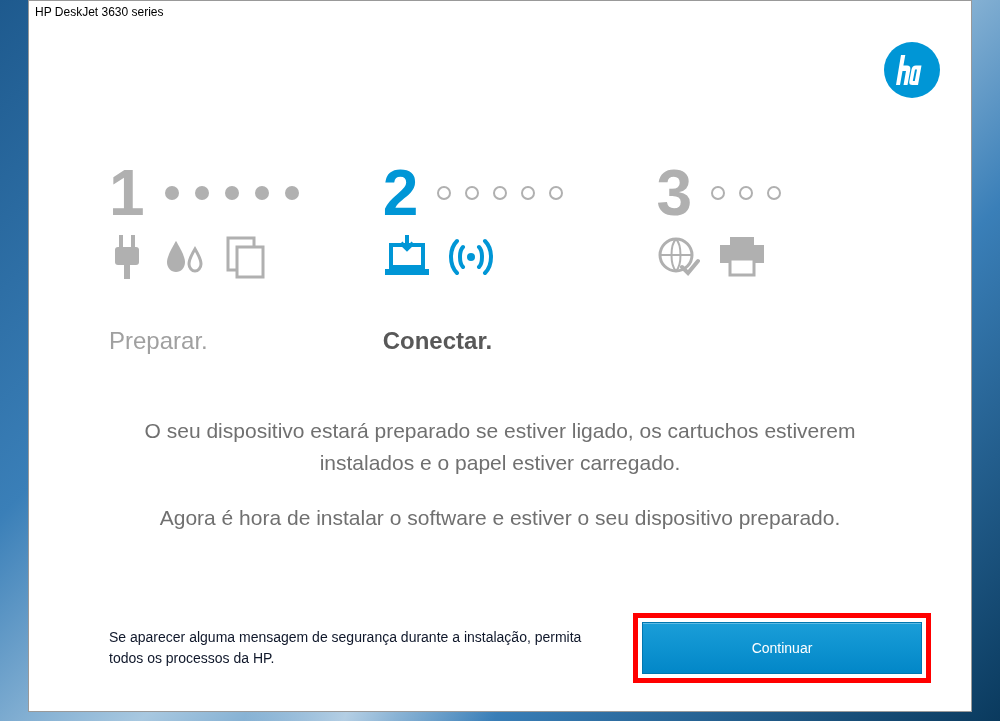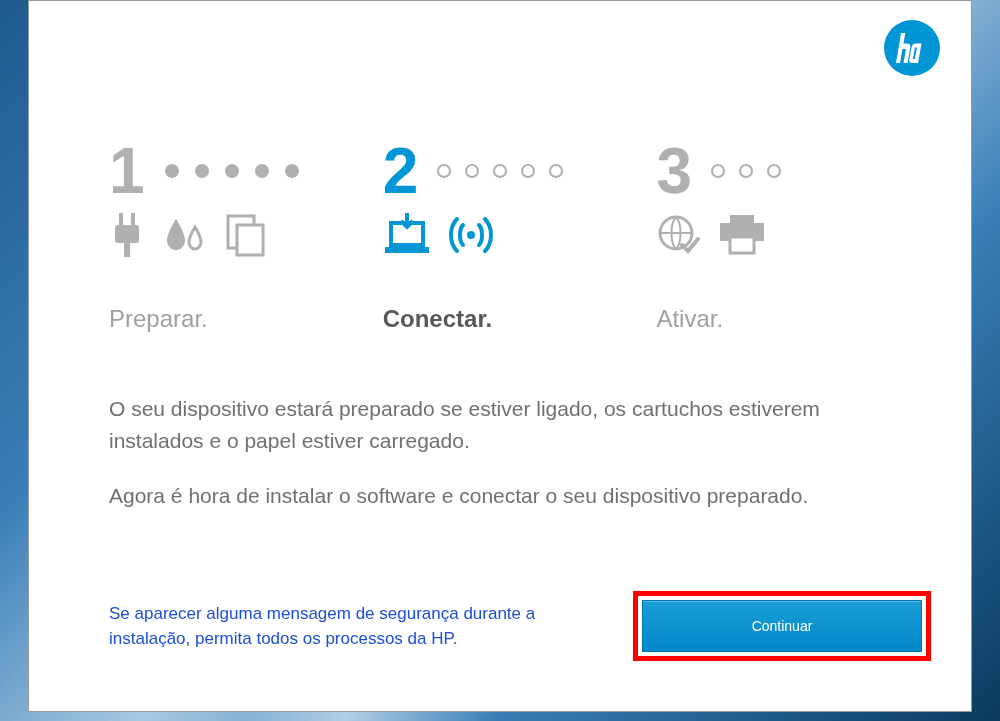--- a/index.html
+++ b/index.html
@@ -89,34 +89,35 @@
       margin-top: 40px;
     }
     .label-gray { color: #a0a0a0; }
     .label-dark { color: #585858; font-weight: 700; }
     .body-text {
       margin-top: 60px;
       font-size: 21px;
       color: #707070;
       line-height: 1.5;
       padding: 0 20px;
+      text-align: center;
     }
     .body-text p { margin-bottom: 24px; }
     .footer {
       position: absolute;
       bottom: 28px;
       left: 60px;
       right: 40px;
       display: flex;
       justify-content: space-between;
       align-items: center;
     }
     .footnote {
-      font-size: 17px;
-      color: #1d4ed8;
+      font-size: 14px;
+      color: #0f172a;
       line-height: 1.5;
       max-width: 500px;
       padding-left: 20px;
     }
     .btn-highlight {
       border: 5px solid #ff0000;
       padding: 4px;
     }
     .continue-btn {
       background: linear-gradient(#1a9ed8, #0287c8);
@@ -130,20 +131,23 @@
       font-family: inherit;
     }
     svg { display: block; }
   </style>
 </head>
 <body>
 
 <div class="bg-lines"></div>
 
 <div class="window">
+  <div class="titlebar">
+    <span>HP DeskJet 3630 series</span>
+  </div>
 
   <div class="content">
     <div class="logo">
       <svg width="58" height="58" viewBox="0 0 58 58">
         <circle cx="29" cy="29" r="28" fill="#0096d6"></circle>
         <g fill="#fff">
           <path d="M18 14 L13 44 L17 44 L19.5 30 L23 30 L20.5 44 L24.5 44 L27.3 28.5 C27.7 26 26.5 24.5 24 24.5 L20.4 24.5 L22.3 14 Z"></path>
           <path d="M33 24.5 C30.5 24.5 29 26 28.5 28.5 L26.3 40.5 C25.9 43 27.1 44 29.5 44 L35 44 L38.5 24.5 Z M34 28.5 L31.8 40 L29.8 40 L32 28.5 Z"></path>
         </g>
       </svg>
@@ -231,28 +235,27 @@
             </svg>
           </span>
           <span>
             <svg width="48" height="40" viewBox="0 0 48 40">
               <rect x="2" y="8" width="44" height="18" fill="#b0b0b0"></rect>
               <rect x="12" y="0" width="24" height="8" fill="#b0b0b0"></rect>
               <rect x="12" y="22" width="24" height="16" fill="#fff" stroke="#b0b0b0" stroke-width="3"></rect>
             </svg>
           </span>
         </div>
-        <div class="step-label label-gray">Ativar.</div>
       </div>
 
     </div>
 
     <div class="body-text">
       <p>O seu dispositivo estará preparado se estiver ligado, os cartuchos estiverem instalados e o papel estiver carregado.</p>
-      <p>Agora é hora de instalar o software e conectar o seu dispositivo preparado.</p>
+      <p>Agora é hora de instalar o software e estiver o seu dispositivo preparado.</p>
     </div>
 
     <div class="footer">
       <div class="footnote">Se aparecer alguma mensagem de segurança durante a instalação, permita todos os processos da HP.</div>
       <div class="btn-highlight">
         <button class="continue-btn">Continuar</button>
       </div>
     </div>
 
   </div>

